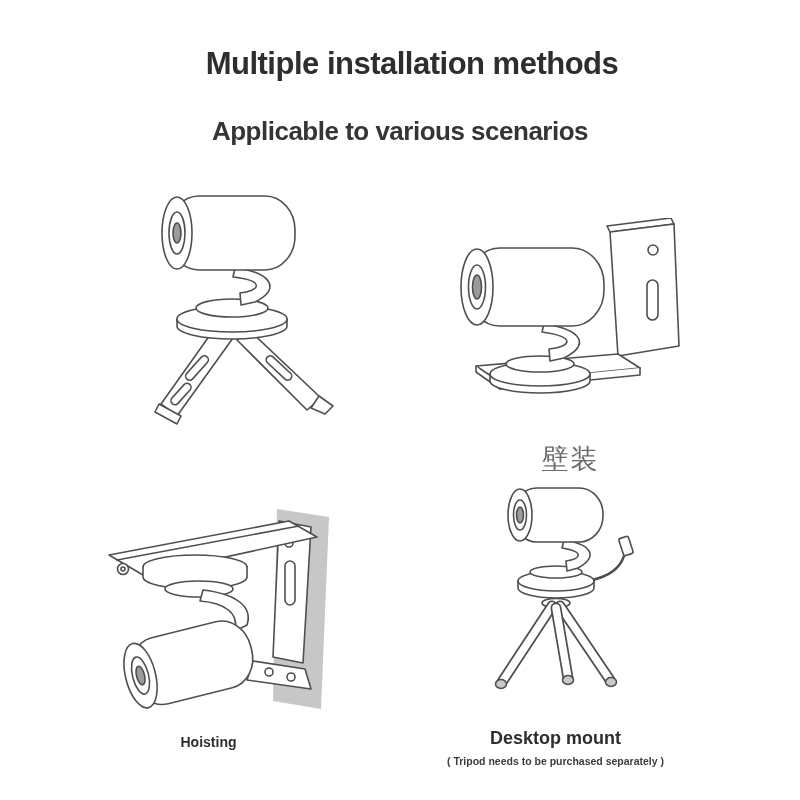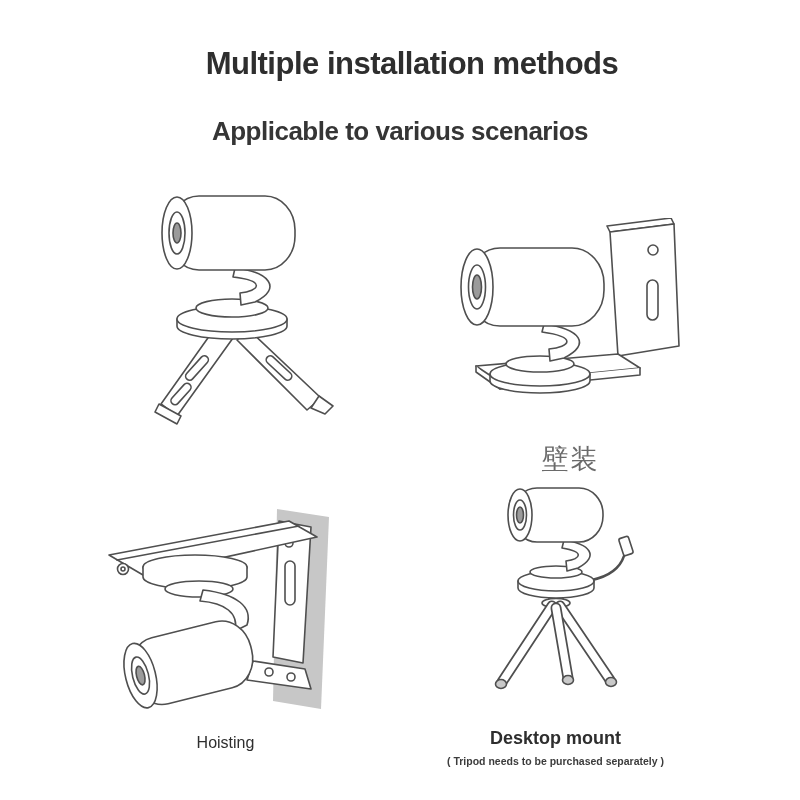--- a/index.html
+++ b/index.html
@@ -23,21 +23,21 @@
     font-size:26px;font-weight:700;color:#353535;
     letter-spacing:-0.5px;
   }
   .figure{position:absolute;}
   .figure svg{display:block;}
   .caption{
     position:absolute;text-align:center;color:#2e2e2e;
   }
   .caption-desktop{left:137px;top:437px;width:220px;font-size:15px;font-weight:700;}
   .caption-wall{left:448px;top:441px;width:245px;font-size:27px;font-weight:400;color:#6a6a6a;letter-spacing:2px;}
-  .caption-hoisting{left:103px;top:734px;width:245px;font-size:16px;font-weight:400;}
+  .caption-hoisting{left:86px;top:734px;width:245px;font-size:14px;font-weight:700;}
   .caption-tripod{left:468px;top:728px;width:175px;font-size:18px;font-weight:700;}
   .note-tripod{
     position:absolute;left:428px;top:755px;width:255px;
     text-align:center;font-size:10.5px;font-weight:700;color:#3c3c3c;
   }
 </style>
 </head>
 <body>
 
 <div id="page">

